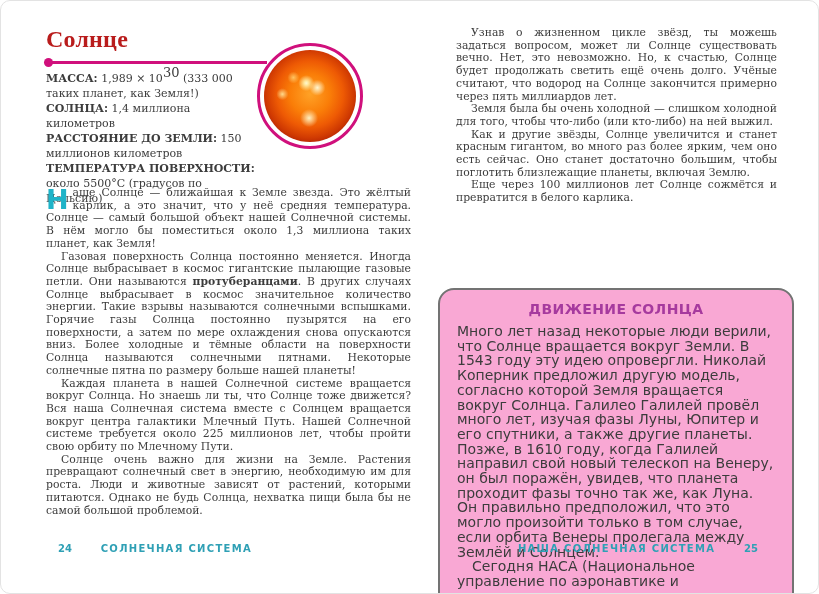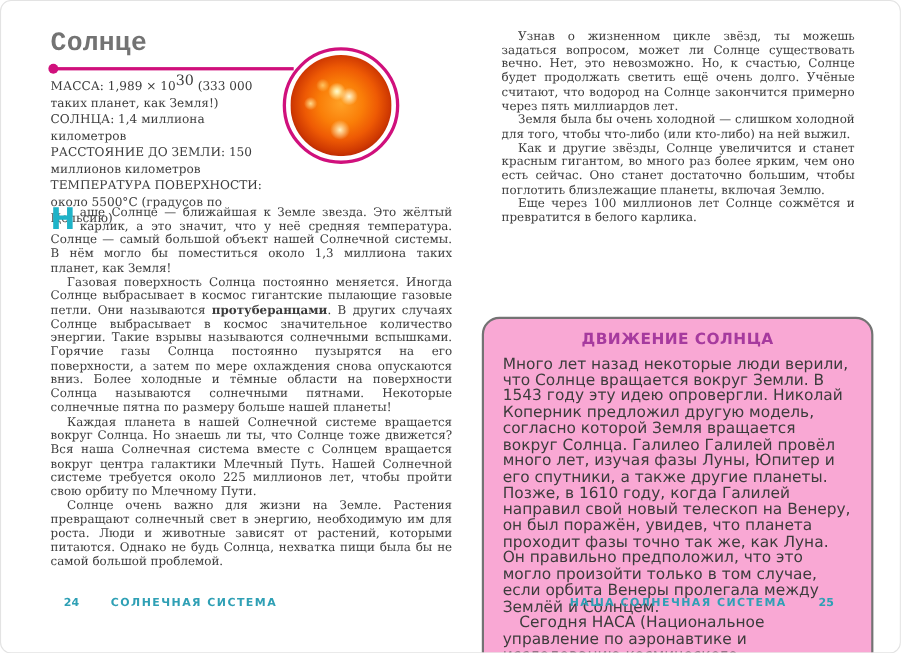--- a/index.html
+++ b/index.html
@@ -4,22 +4,22 @@
 <style>
   html,body{margin:0;padding:0;background:#fff;}
   .spread{
     position:relative;width:819px;height:594px;background:#ffffff;
     border:1px solid #e3e3e3;border-radius:10px;overflow:hidden;box-sizing:border-box;
     font-family:"DejaVu Serif",serif;color:#3c3c3c;
   }
   
   .page-title{
     position:absolute;left:45px;top:25px;
-    font-family:Liberation Mono, monospace;font-weight:bold;font-size:24px;
-    color:#737373;letter-spacing:0.2px;
+    font-family:Liberation Serif, serif;font-weight:bold;font-size:24px;
+    color:#b91c1c;letter-spacing:0.2px;
   }
   .accent-line{
     position:absolute;left:50px;top:60px;width:216px;height:3px;
     background:#d0107c;z-index:1;
   }
   .accent-line::before{
     content:"";position:absolute;left:-7px;top:-3px;width:9px;height:9px;
     border-radius:50%;background:#d0107c;
   }
   .sun-ring{
@@ -34,21 +34,21 @@
       radial-gradient(circle at 58% 41%, #fff6d0 0px, rgba(255,240,190,0) 8px),
       radial-gradient(circle at 49% 74%, #fff0c0 0px, rgba(255,240,190,0) 9px),
       radial-gradient(circle at 20% 48%, #ffd98a 0px, rgba(255,217,138,0) 6px),
       radial-gradient(circle at 32% 30%, #ffc360 0px, rgba(255,195,96,0) 6px),
       radial-gradient(circle at 50% 48%, #ffa226 0%, #fa7e08 30%, #ee5a04 50%, #d03a02 66%, #a81a04 80%, #840e07 90%, #6f0c0c 100%);
   }
   .facts{
     position:absolute;left:45px;top:70px;width:212px;
     font-size:11px;line-height:15px;
   }
-  .facts b{font-weight:normal;text-align:center;}
+  .facts b{font-weight:bold;text-align:center;}
   .facts sup{font-size:13px;line-height:0;}
   .body-text{
     position:absolute;left:45px;top:186px;width:365px;
     font-size:10.8px;line-height:12.7px;text-align:justify;
   }
   .body-text p{margin:0;text-indent:15px;}
   .body-text p.no-indent{text-indent:0;}
   .drop-cap{
     float:left;font-family:"DejaVu Sans",sans-serif;font-weight:bold;
     font-size:27px;line-height:23px;color:#1fb3c8;margin:1px 4px 0 0;

